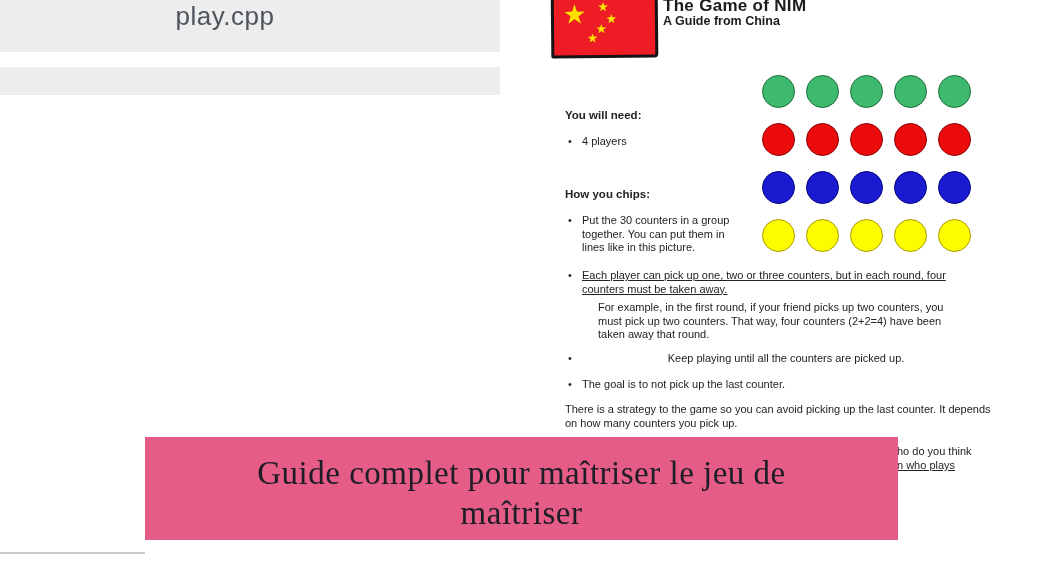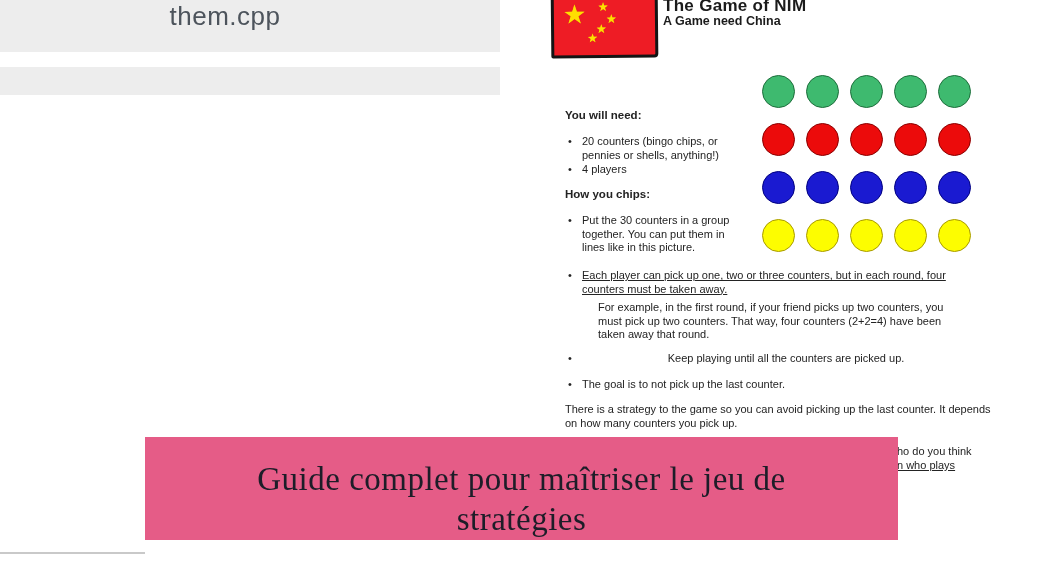--- a/index.html
+++ b/index.html
@@ -85,53 +85,52 @@
     margin-right:11px;
   }
 
   
   .banner {
     left:145px; top:437px; width:753px; height:103px;
     background:#e55c87;
     z-index:5;
     display:flex; flex-direction:column;
     align-items:center; justify-content:flex-start;
-    padding-top:22px;
+    padding-top:16px;
   }
   .banner-line {
     display:block;
     font-family:"Liberation Serif", "DejaVu Serif", serif;
     font-size:33px; line-height:40px;
     color:#1d1d28;
     text-align:center;
     letter-spacing:0.5px;
   }
 </style>
 </head>
 <body>
 
 <div class="abs editor-bar bar-top">
-  <span class="tab-label">them.cpp</span>
+  <span class="tab-label">play.cpp</span>
 </div>
 <div class="abs editor-bar bar-second"></div>
 <div class="abs bottom-line"></div>
 
 <div class="abs flag">
   <span class="star star-big">★</span>
   <span class="star star-s1">★</span>
   <span class="star star-s2">★</span>
   <span class="star star-s3">★</span>
   <span class="star star-s4">★</span>
 </div>
 <div class="abs doc-title">The Game of NIM</div>
-<div class="abs doc-subtitle">A Game need China</div>
+<div class="abs doc-subtitle">A Guide from China</div>
 
 <div class="abs doc bold-head need-head">You will need:</div>
 <ul class="abs doc doc-list need-list">
-  <li>20 counters (bingo chips, or pennies or shells, anything!)</li>
   <li>4 players</li>
 </ul>
 
 <div class="abs doc bold-head play-head">How you chips:</div>
 <ul class="abs doc doc-list play-list1">
   <li>Put the 30 counters in a group together. You can put them in lines like in this picture.</li>
 </ul>
 <ul class="abs doc doc-list wide-item1">
   <li>Each player can pick up one, two or three counters, but in each round, four counters must be taken away.</li>
 </ul>
@@ -172,14 +171,14 @@
       <div class="counter" style="background: rgb(253, 253, 0); border-color: rgb(168, 154, 0);"></div>
       <div class="counter" style="background: rgb(253, 253, 0); border-color: rgb(168, 154, 0);"></div>
       <div class="counter" style="background: rgb(253, 253, 0); border-color: rgb(168, 154, 0);"></div>
       <div class="counter" style="background: rgb(253, 253, 0); border-color: rgb(168, 154, 0);"></div>
       <div class="counter" style="background: rgb(253, 253, 0); border-color: rgb(168, 154, 0);"></div>
     </div>
   </div>
 
 <div class="abs banner">
   <span class="banner-line">Guide complet pour maîtriser le jeu de</span>
-  <span class="banner-line">stratégies</span>
+  <span class="banner-line">maîtriser</span>
 </div>
 
 </body></html>

